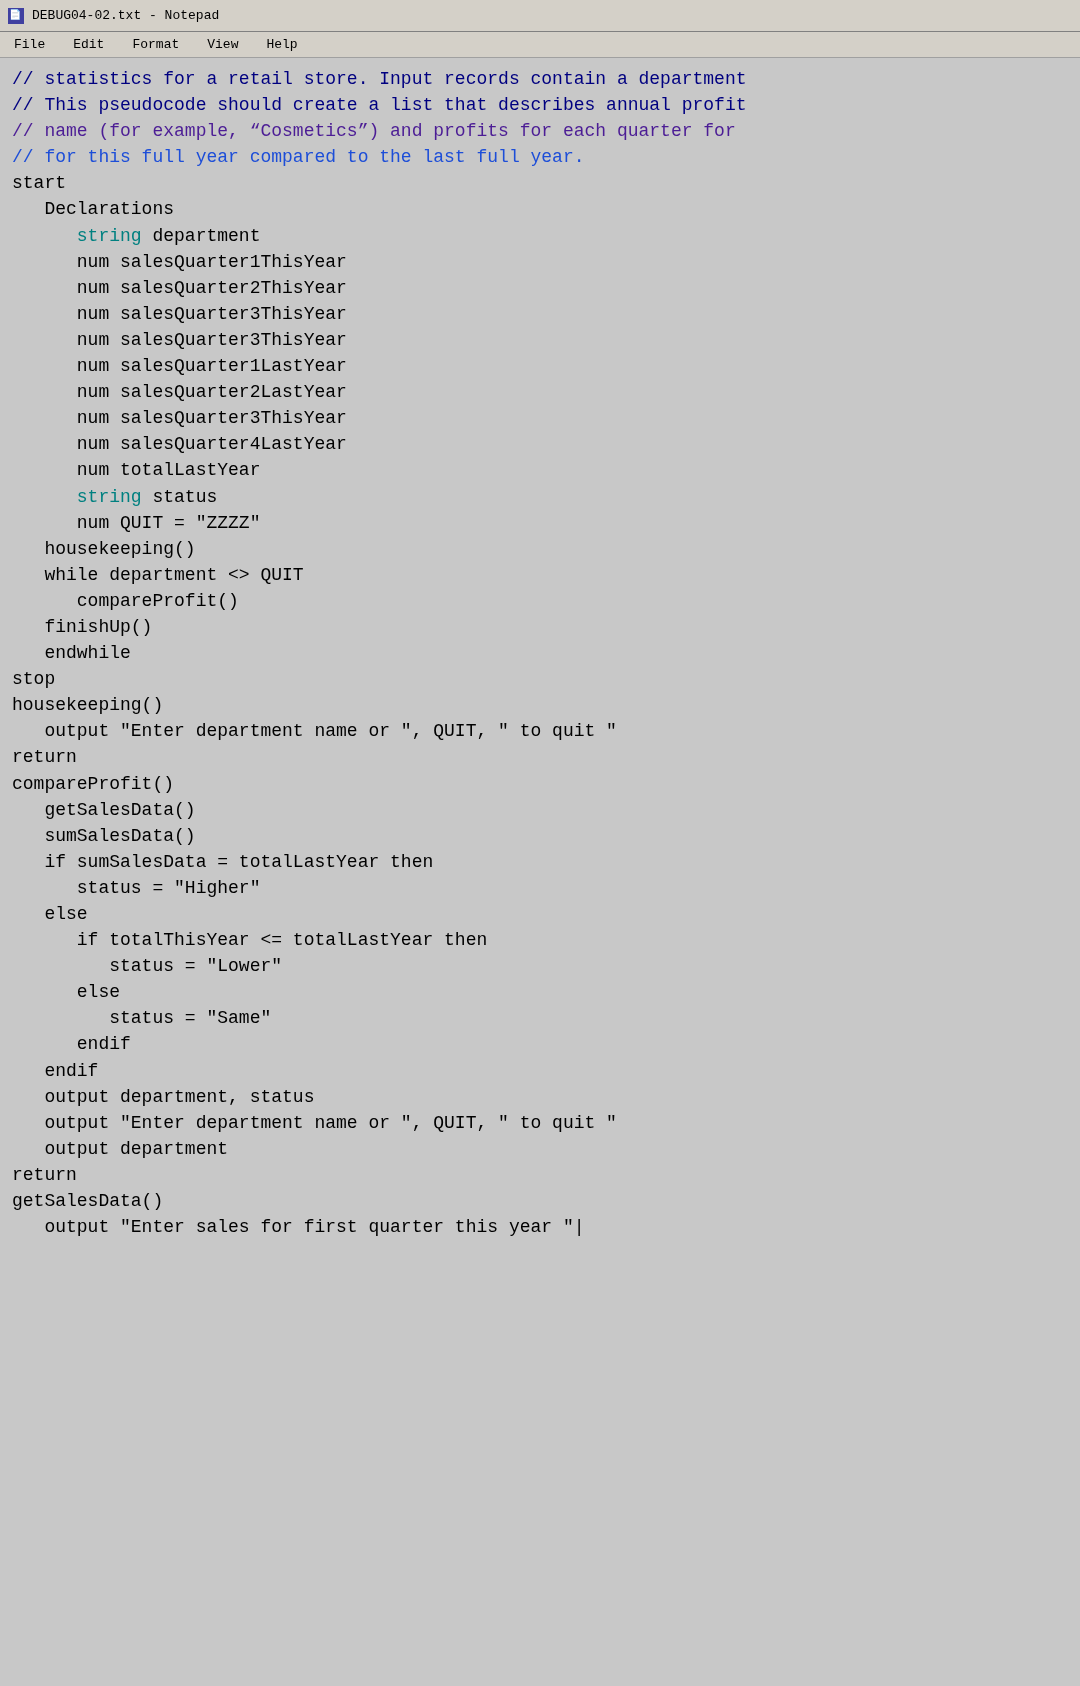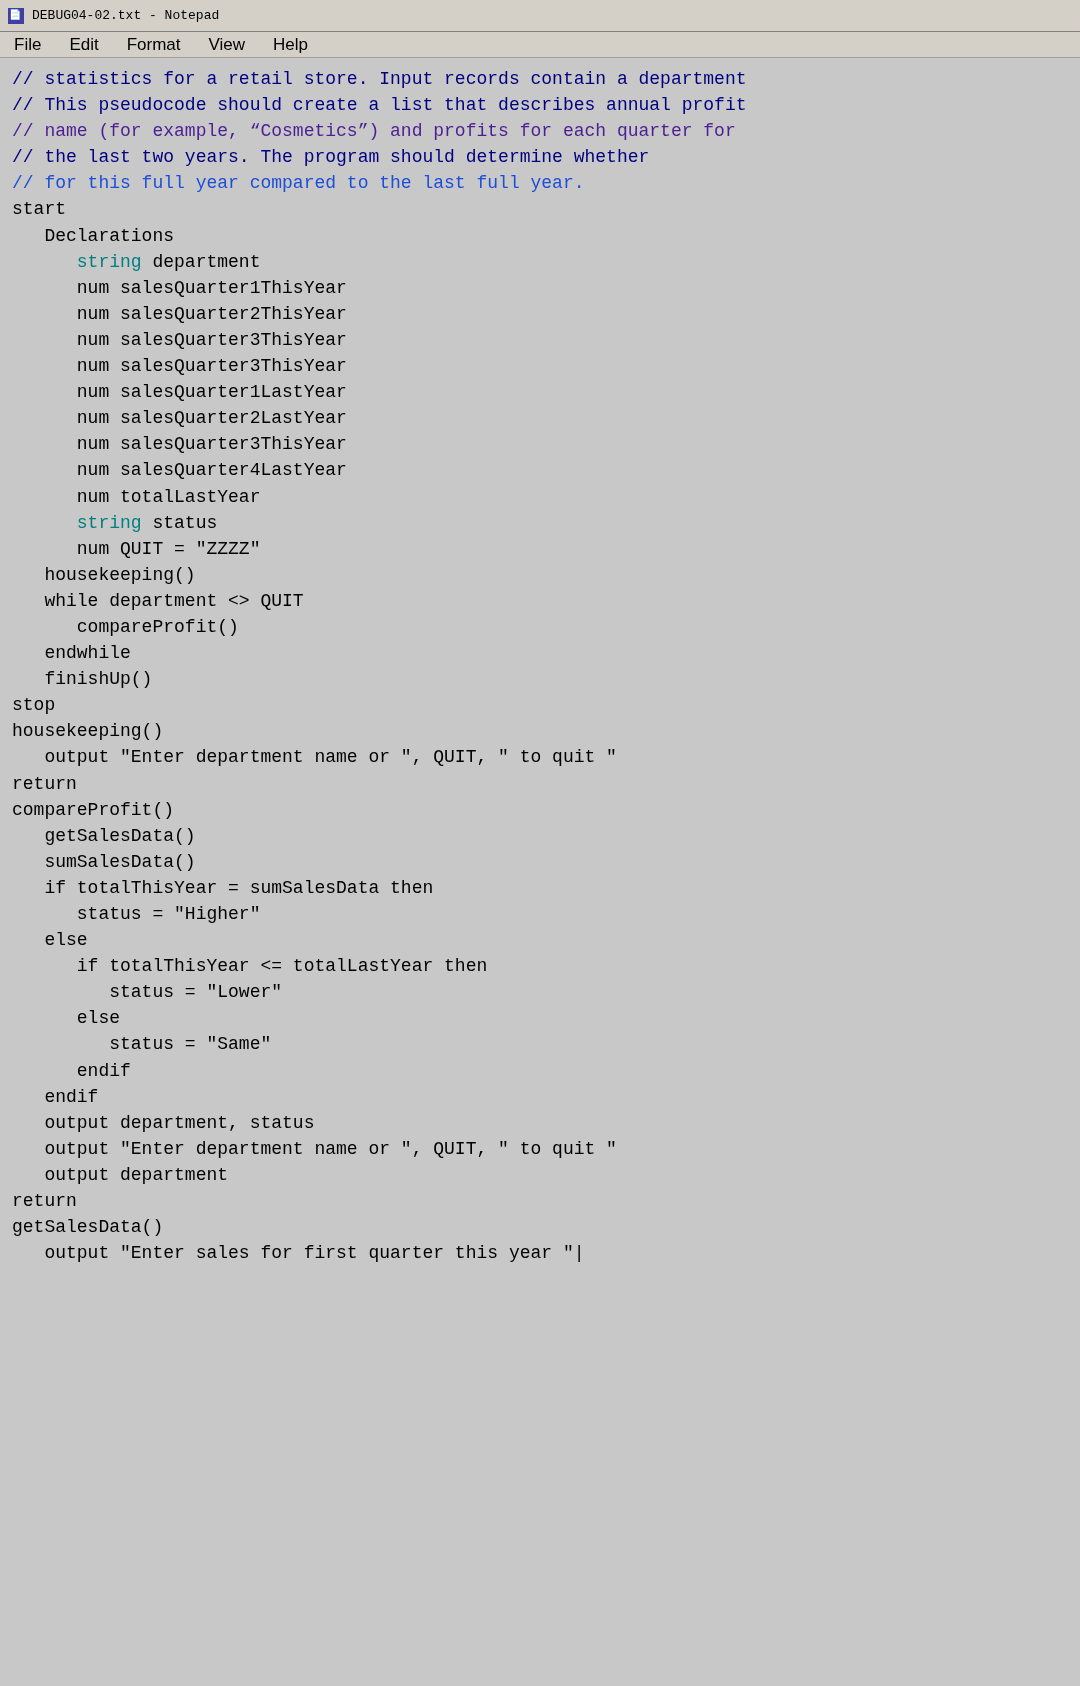--- a/index.html
+++ b/index.html
@@ -55,22 +55,22 @@
       background-color: #d4d0c8;
       border-bottom: 1px solid #a0a0a0;
       padding: 2px 8px;
       display: flex;
       gap: 16px;
       height: 26px;
       align-items: center;
     }
 
     .menu-item {
-      font-size: 17px;
-      font-family: Liberation Sans, sans-serif;
+      font-size: 13px;
+      font-family: Liberation Mono, monospace;
       color: #000;
       cursor: pointer;
       padding: 2px 6px;
     }
 
     .editor-area {
       background-color: #c8c8c8;
       flex: 1;
       padding: 8px 12px;
       overflow-y: auto;
@@ -98,52 +98,51 @@
     <span class="menu-item">Edit</span>
     <span class="menu-item">Format</span>
     <span class="menu-item">View</span>
     <span class="menu-item">Help</span>
   </div>
 
   <div class="editor-area" id="editor">
   <div class="code-line" style="color: rgb(0, 0, 128);">// statistics for a retail store. Input records contain a department</div>
       <div class="code-line" style="color: rgb(0, 0, 128);">// This pseudocode should create a list that describes annual profit</div>
       <div class="code-line" style="color: #4c1d95;">// name (for example, “Cosmetics”) and profits for each quarter for</div>
-      <div class="code-line" style="color: rgb(0, 0, 128);">// the last two years. The program should determine whether</div>
       <div class="code-line" style="color: #1d4ed8;">// for this full year compared to the last full year.</div>
       <div class="code-line"></div>
       <div class="code-line">start</div>
       <div class="code-line">   Declarations</div>
       <div class="code-line">      <span style="color: rgb(0, 128, 128);">string</span> department</div>
       <div class="code-line">      num salesQuarter1ThisYear</div>
       <div class="code-line">      num salesQuarter2ThisYear</div>
       <div class="code-line">      num salesQuarter3ThisYear</div>
       <div class="code-line">      num salesQuarter3ThisYear</div>
       <div class="code-line">      num salesQuarter1LastYear</div>
       <div class="code-line">      num salesQuarter2LastYear</div>
       <div class="code-line">      num salesQuarter3ThisYear</div>
       <div class="code-line">      num salesQuarter4LastYear</div>
       <div class="code-line">      num totalLastYear</div>
       <div class="code-line">      <span style="color: rgb(0, 128, 128);">string</span> status</div>
       <div class="code-line">      num QUIT = "ZZZZ"</div>
       <div class="code-line">   housekeeping()</div>
       <div class="code-line">   while department &lt;&gt; QUIT</div>
       <div class="code-line">      compareProfit()</div>
+      <div class="code-line">   finishUp()</div>
       <div class="code-line">   endwhile</div>
-      <div class="code-line">   finishUp()</div>
       <div class="code-line">stop</div>
       <div class="code-line"></div>
       <div class="code-line">housekeeping()</div>
       <div class="code-line">   output "Enter department name or ", QUIT, " to quit "</div>
       <div class="code-line">return</div>
       <div class="code-line"></div>
       <div class="code-line">compareProfit()</div>
       <div class="code-line">   getSalesData()</div>
       <div class="code-line">   sumSalesData()</div>
-      <div class="code-line">   if totalThisYear = sumSalesData then</div>
+      <div class="code-line">   if sumSalesData = totalLastYear then</div>
       <div class="code-line">      status = "Higher"</div>
       <div class="code-line">   else</div>
       <div class="code-line">      if totalThisYear &lt;= totalLastYear then</div>
       <div class="code-line">         status = "Lower"</div>
       <div class="code-line">      else</div>
       <div class="code-line">         status = "Same"</div>
       <div class="code-line">      endif</div>
       <div class="code-line">   endif</div>
       <div class="code-line">   output department, status</div>
       <div class="code-line">   output "Enter department name or ", QUIT, " to quit "</div>

